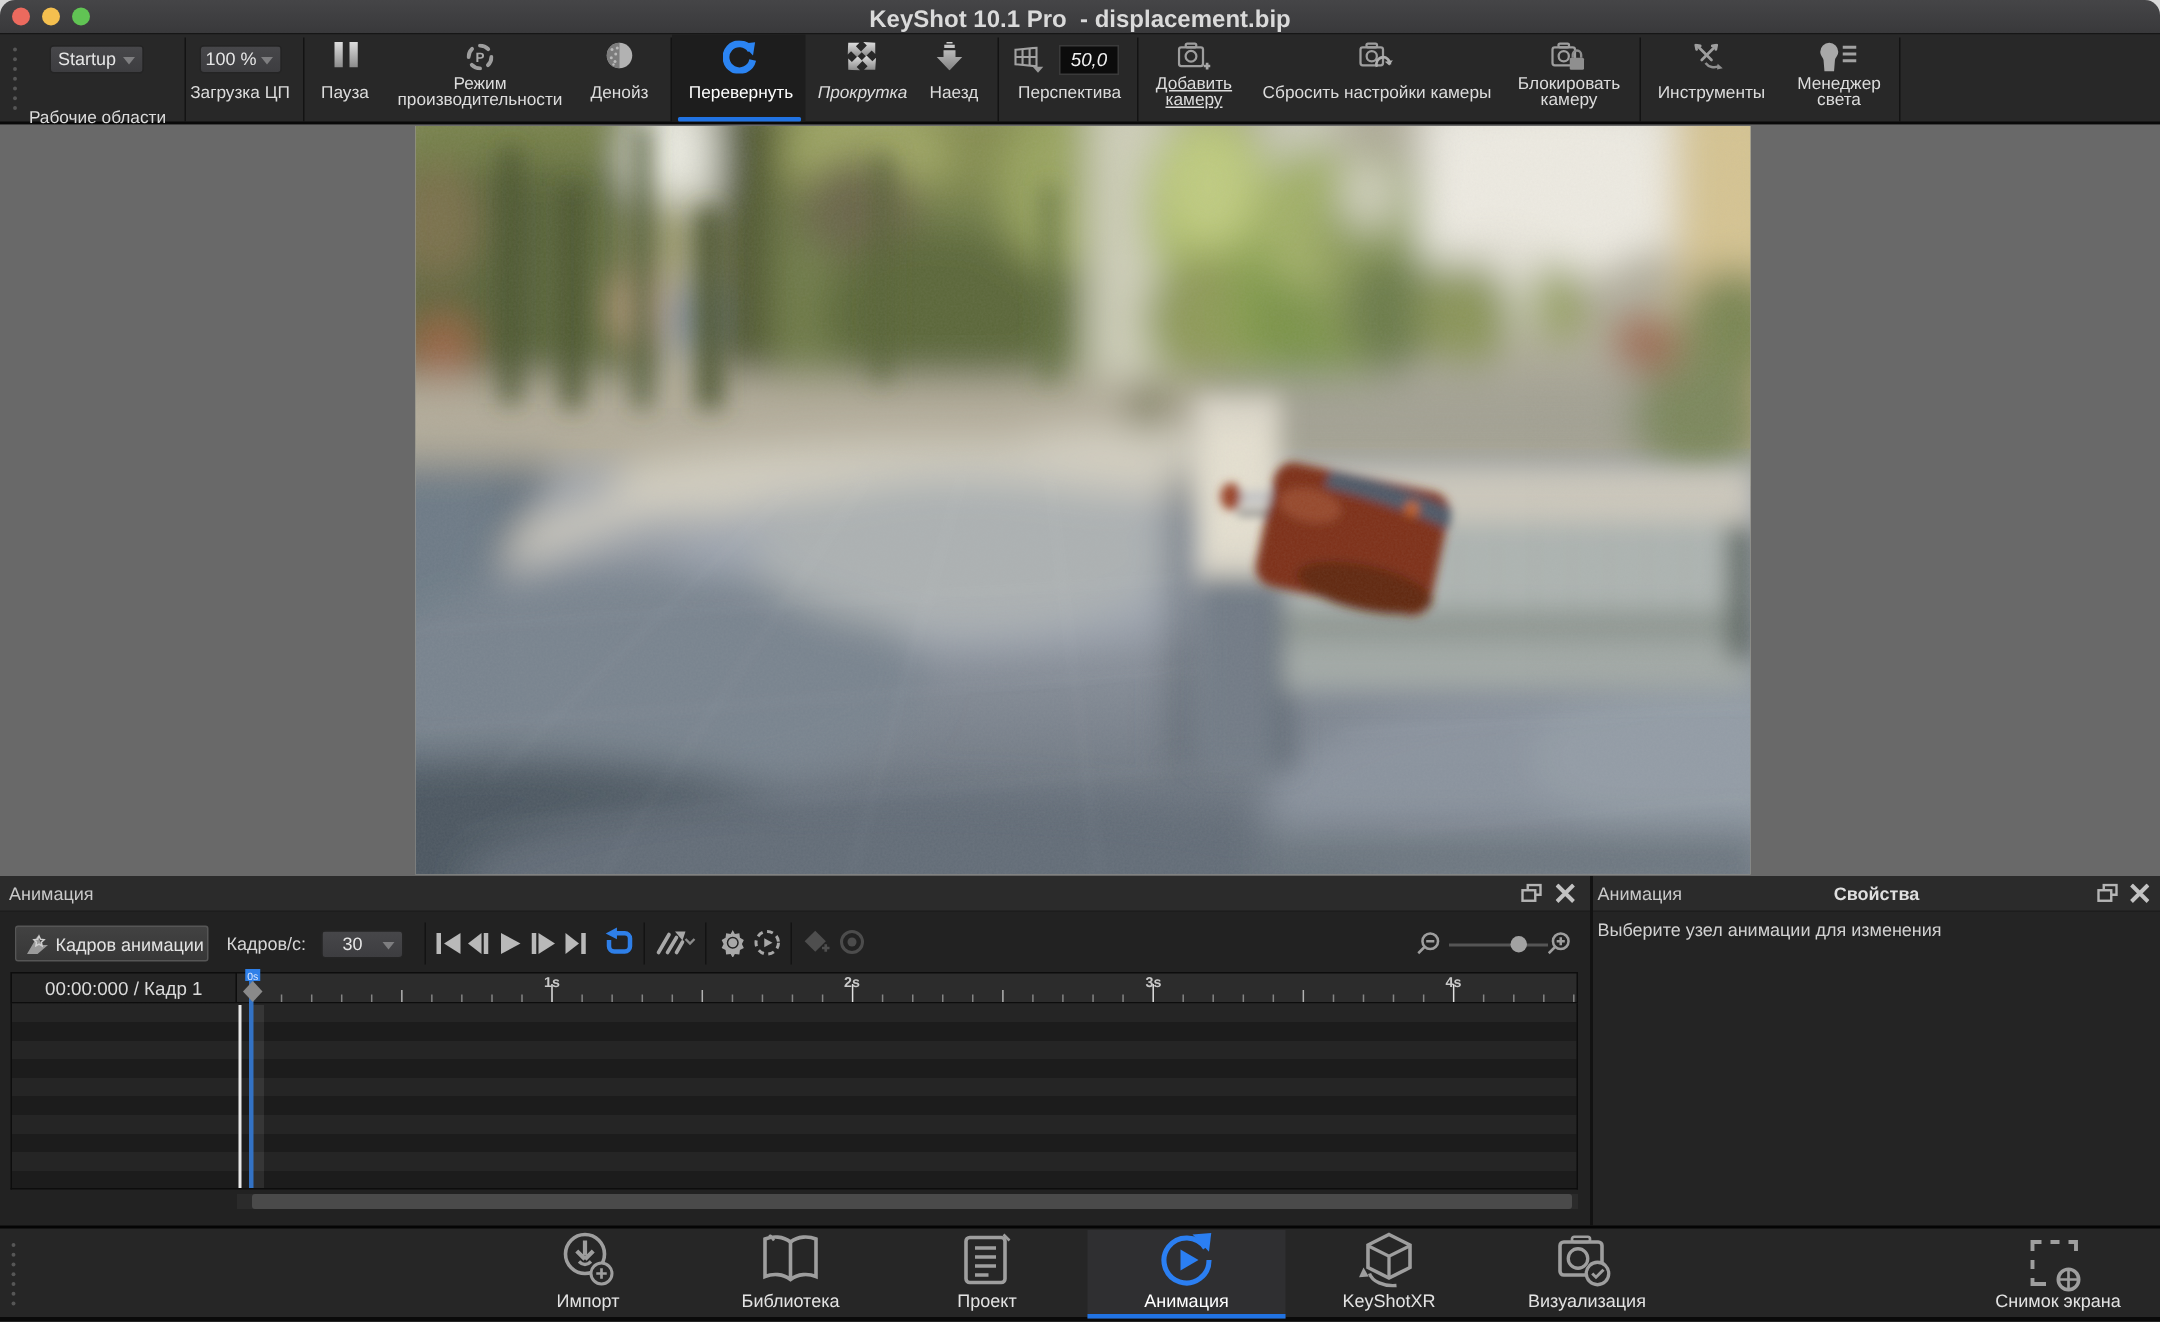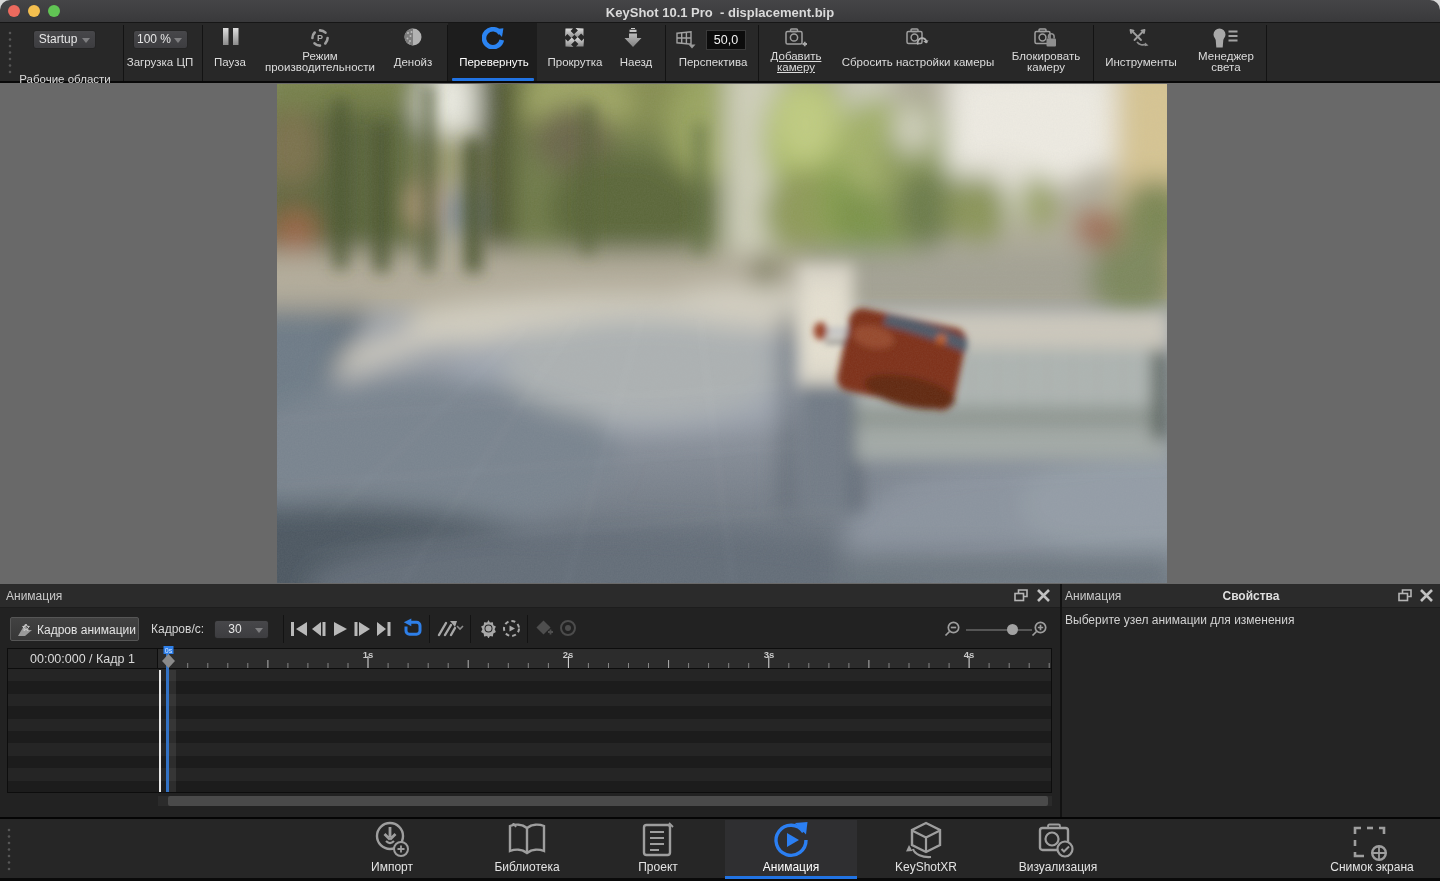--- a/index.html
+++ b/index.html
@@ -7,21 +7,21 @@
     font-family:"Liberation Sans", sans-serif; }
   .abs { position:absolute; }
   #page { position:relative; width:1440px; height:881px; }
 
   
   #backdrop { left:0; top:0; width:1440px; height:14px; background:#d8d8d8; }
   #titlebar { left:0; top:0; width:1440px; height:23px;
     background:linear-gradient(#454547,#39393b);
     border-bottom:1px solid #161616; border-radius:10px 10px 0 0; }
   .tl { width:12px; height:12px; border-radius:50%; top:5px; }
-  #title { width:100%; text-align:center; top:4.5px; font-size:13px; font-weight:bold;
+  #title { width:100%; text-align:center; top:4.5px; font-size:16px; font-weight:bold;
     color:#dadada; }
 
   
   #toolbar { left:0; top:23px; width:1440px; height:60px; background:#282828;
     border-bottom:2px solid #090909; }
   .tsep { width:1px; top:2px; height:56px; background:#131313; }
   .tlabel { font-size:11.5px; color:#dcdcdc; text-align:center; white-space:nowrap; }
   .combo { height:19px; background:linear-gradient(#47474a,#3d3d40); border:1px solid #242424;
     border-radius:3px; color:#e6e6e6; font-size:12px; text-align:center; line-height:17px; padding-right:13px; }
   .carr { position:absolute; right:5px; top:7px; width:0; height:0;
@@ -138,42 +138,42 @@
         <path d="M0.5 18.5 v-7.5 l2.4 2.4 3.9-3.9 3.2 3.2 -3.9 3.9 2.4 2.4 Z"></path>
         <path d="M18.5 18.5 h-7.5 l2.4-2.4 -3.9-3.9 3.2-3.2 3.9 3.9 2.4-2.4 Z"></path>
       </g>
       <defs>
           <linearGradient id="vg2" x1="0" y1="0" x2="0" y2="1">
         <stop offset="0" stop-color="#dedede"></stop>
             <stop offset="1" stop-color="#8a8a8a"></stop>
       </linearGradient>
         </defs>
     </svg>
-    <div class="tlabel abs" style="left:540px;top:33px;width:70px;">Прокрутка</div>
+    <div class="tlabel abs" style="left:540px;top:33px;width:70px;font-style:italic;">Прокрутка</div>
 
     <svg class="abs" style="left:624px;top:5px;" width="18" height="19" viewBox="0 0 18 19">
       <path d="M9 19 L0.5 10 h4.5 V5.5 h8 V10 h4.5 Z M5.5 4 h7 v-2.2 h-7 Z M7 1 h4 v-1 h-4 Z" fill="url(#vg3)"></path>
       <defs>
           <linearGradient id="vg3" x1="0" y1="0" x2="0" y2="1">
         <stop offset="0" stop-color="#d2d2d2"></stop>
             <stop offset="1" stop-color="#808080"></stop>
       </linearGradient>
         </defs>
     </svg>
     <div class="tlabel abs" style="left:606px;top:33px;width:60px;">Наезд</div>
     <div class="tsep abs" style="left:665px;"></div>
 
     <svg class="abs" style="left:676px;top:8px;" width="20" height="18" viewBox="0 0 20 18">
       <g stroke="#a2a2a2" stroke-width="1.4" fill="none">
         <path d="M1 2.2 L15 0.8 L15 13.2 L1 11.8 Z"></path>
         <path d="M5.7 1.7 V12.2 M10.4 1.2 V12.7 M1 7 H15"></path>
       </g>
       <path d="M12.5 13.5 h7 l-3.5 4 Z" fill="#9a9a9a"></path>
     </svg>
-    <div class="abs" style="left:706px;top:7px;width:40px;height:20px;background:#0c0c0c;border:1px solid #3a3a3a;color:#f2f2f2;font-size:12.5px;text-align:center;line-height:18px;">50,0</div>
+    <div class="abs" style="left:706px;top:7px;width:40px;height:20px;background:#0c0c0c;border:1px solid #3a3a3a;color:#f2f2f2;font-size:12.5px;text-align:center;line-height:18px;font-style:italic;">50,0</div>
     <div class="tlabel abs" style="left:672px;top:33px;width:82px;">Перспектива</div>
     <div class="tsep abs" style="left:758px;"></div>
 
     <svg class="abs" style="left:785px;top:5px;" width="22" height="20" viewBox="0 0 22 20">
       <g stroke="#9e9e9e" stroke-width="1.5" fill="none">
         <rect x="1" y="3.5" width="16" height="12.5" rx="1.5"></rect>
         <rect x="5.5" y="1" width="7" height="2.5" rx="1"></rect>
         <circle cx="9" cy="9.5" r="3.6"></circle>
       </g>
       <g stroke="#a8a8a8" stroke-width="1.8">

